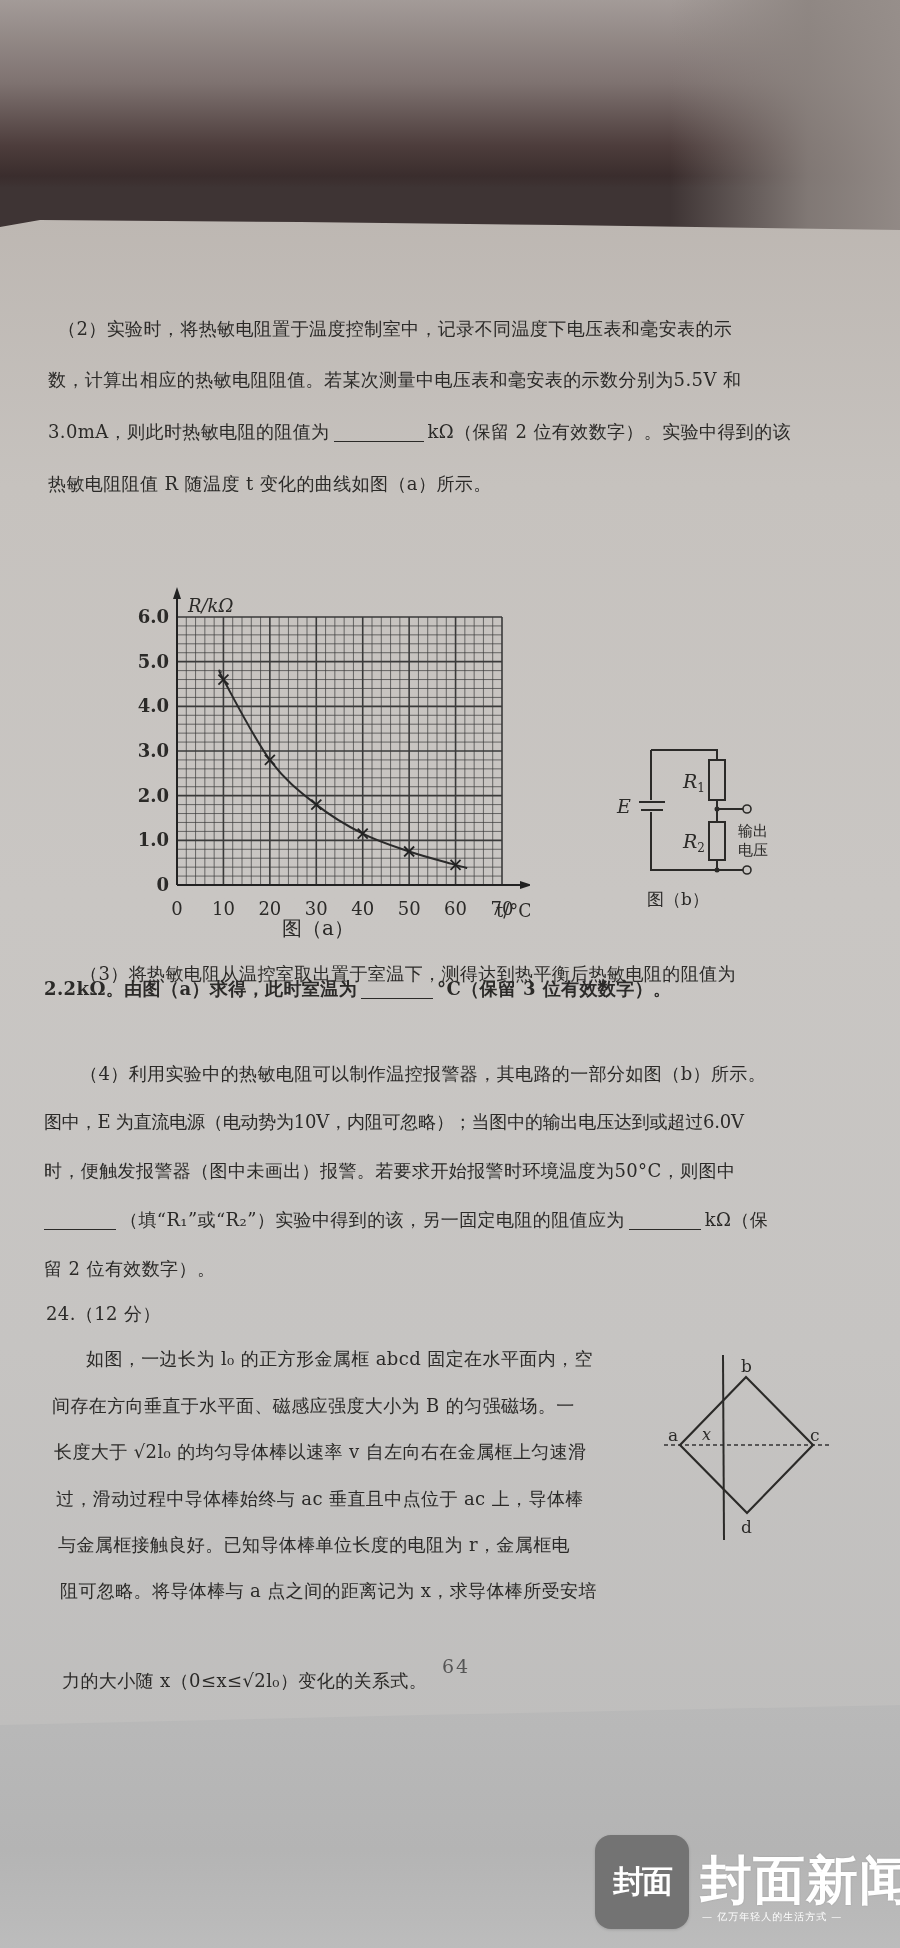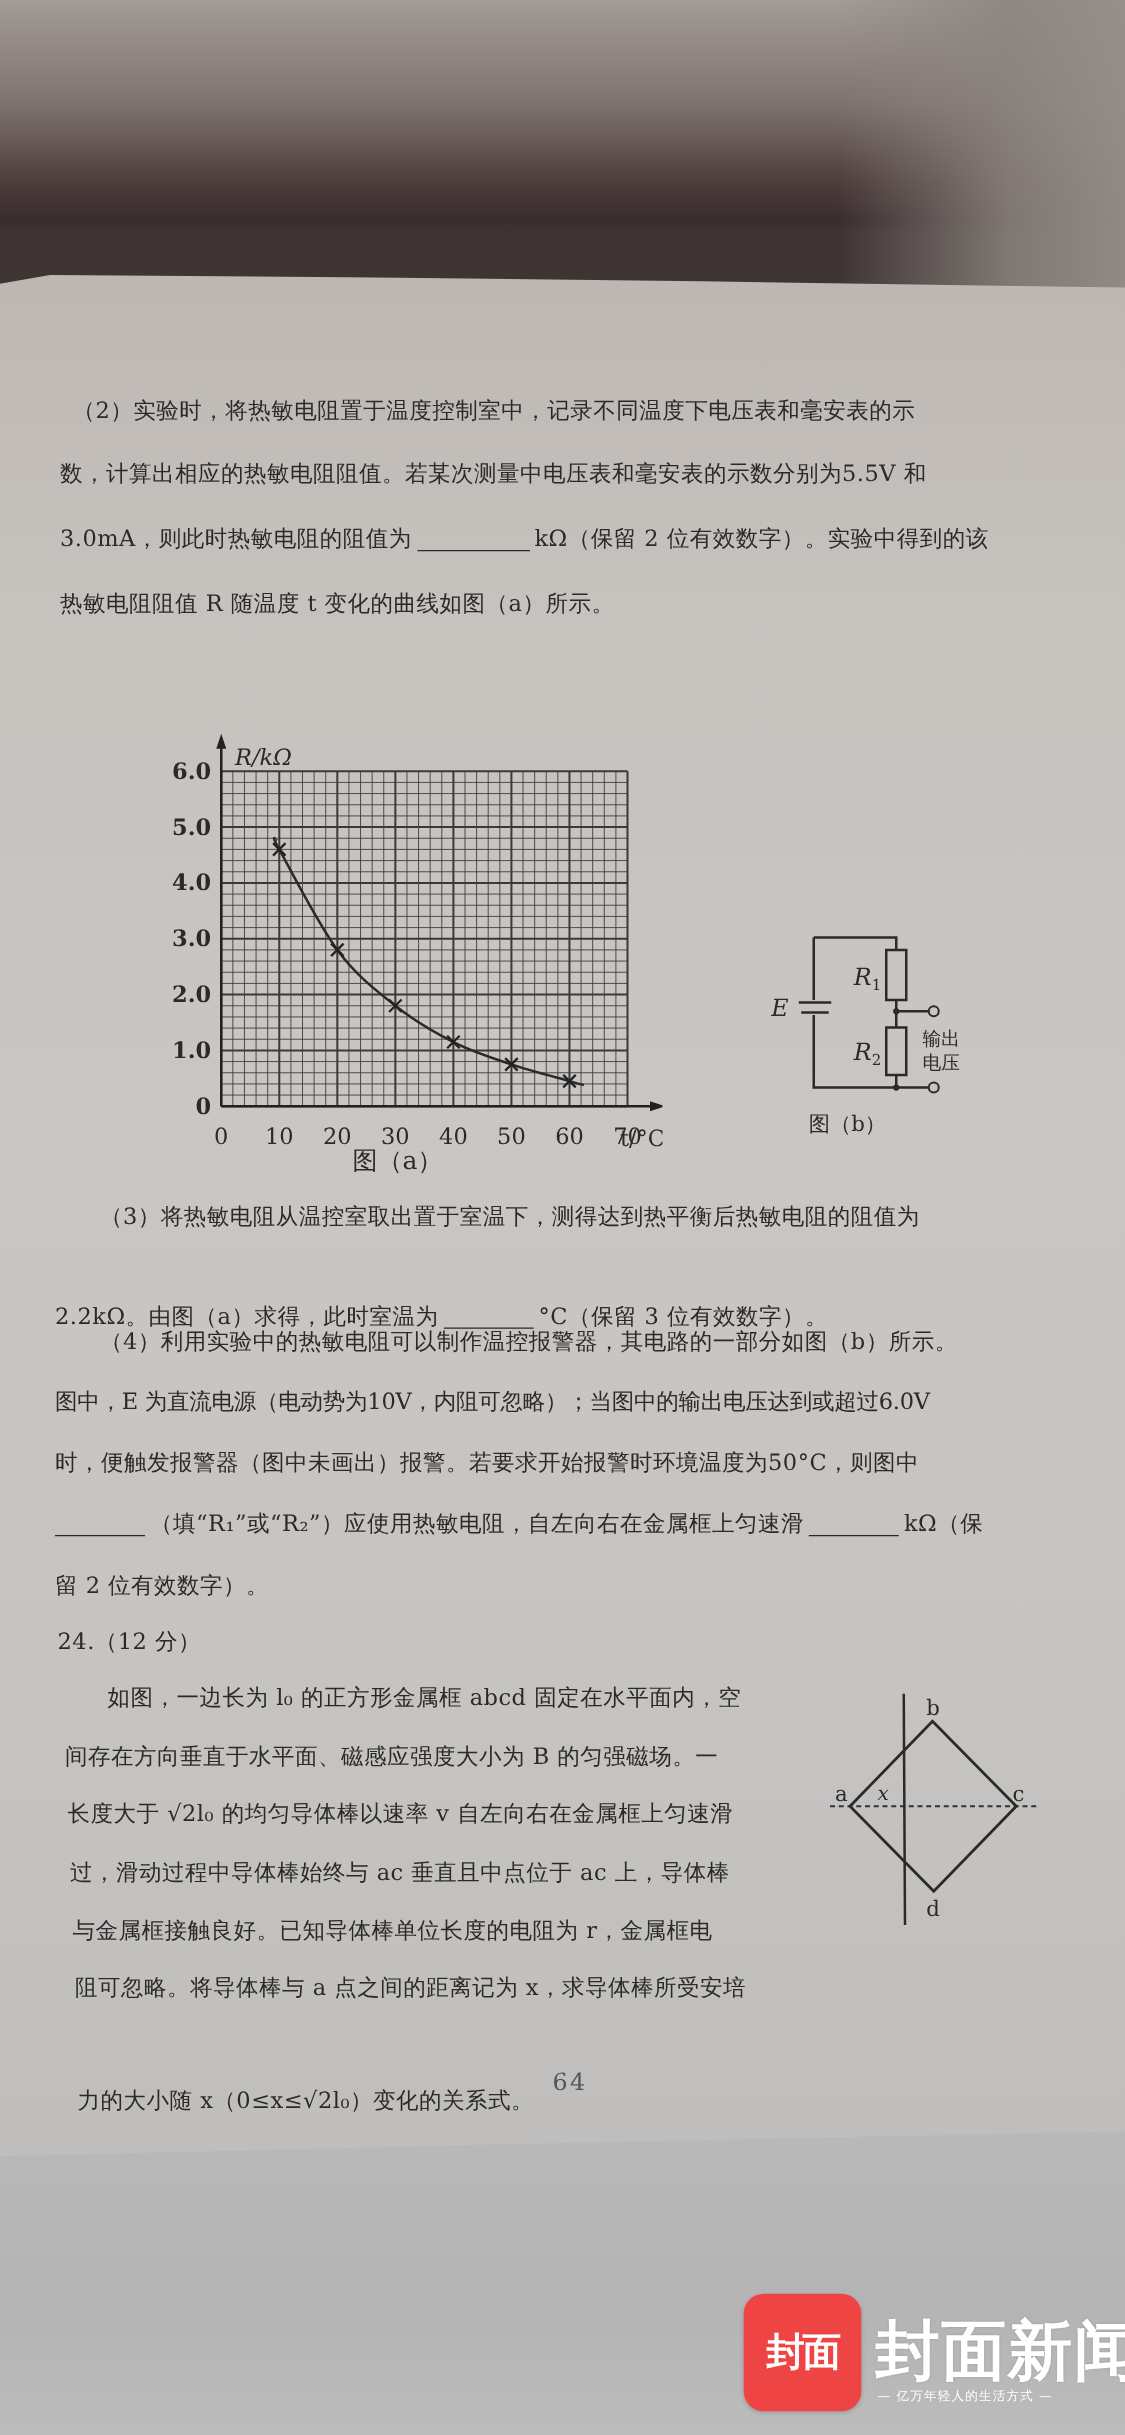--- a/index.html
+++ b/index.html
@@ -45,21 +45,21 @@
 
   .circuit { position:absolute; left:595px; top:720px; width:230px; height:210px; }
   .rhombus { position:absolute; left:650px; top:1345px; width:220px; height:240px; }
 
   .page-num {
     position:absolute; left:442px; top:1655px; font-size:19px; color:#555; letter-spacing:2px;
   }
 
   .logo {
     position:absolute; left:595px; top:1835px; width:94px; height:94px;
-    background:#ef4444; border-radius:16px;
+    background:#737373; border-radius:16px;
     display:flex; align-items:center; justify-content:center;
     color:#fff; font-family:Liberation Serif, serif; font-weight:bold; font-size:31px; letter-spacing:-2px;
     box-shadow: 0 1px 3px rgba(0,0,0,0.15);
   }
   .brand {
     position:absolute; left:700px; top:1846px; color:#fff; font-weight:bold;
     font-family:"DejaVu Serif", serif; font-size:52px; letter-spacing:1px;
     text-shadow: 0 0 2px rgba(0,0,0,0.15); white-space:nowrap;
   }
   .slogan {
@@ -216,29 +216,29 @@
   <circle cx="152" cy="150" r="4" fill="none" stroke="#2b2a28" stroke-width="1.6"></circle>
   <text x="22" y="93" font-size="19" font-style="italic" fill="#2b2a28">E</text>
   <text x="88" y="68" font-size="19" font-style="italic" fill="#2b2a28"><tspan>R</tspan><tspan font-size="12" dy="4" font-style="normal">1</tspan></text>
   <text x="88" y="128" font-size="19" font-style="italic" fill="#2b2a28"><tspan>R</tspan><tspan font-size="12" dy="4" font-style="normal">2</tspan></text>
   <text x="143" y="116" font-size="15" fill="#2b2a28">输出</text>
   <text x="143" y="135" font-size="15" fill="#2b2a28">电压</text>
   <text x="52" y="185" font-size="17" fill="#2b2a28">图（b）</text>
 </svg>
 
 <div class="txt" style="top:960px; left:80px;">（3）将热敏电阻从温控室取出置于室温下，测得达到热平衡后热敏电阻的阻值为</div>
-<div class="txt" style="top:1040px; left:44px;">
+<div class="txt" style="top:975px; left:44px;font-weight:bold;">
   <span>2.2kΩ。由图（a）求得，此时室温为</span><span class="blank short"></span><span>°C（保留 3 位有效数字）。</span>
 </div>
 
 <div class="txt" style="top:1060px; left:80px;">（4）利用实验中的热敏电阻可以制作温控报警器，其电路的一部分如图（b）所示。</div>
 <div class="txt" style="top:1108px; left:44px; letter-spacing:-0.2px;">图中，E 为直流电源（电动势为10V，内阻可忽略）；当图中的输出电压达到或超过6.0V</div>
 <div class="txt" style="top:1157px; left:44px;">时，便触发报警器（图中未画出）报警。若要求开始报警时环境温度为50°C，则图中</div>
 <div class="txt" style="top:1206px; left:44px;">
-  <span class="blank short" style="margin-left:0"></span><span>（填“R₁”或“R₂”）应使用热敏电阻，自左向右在金属框上匀速滑</span><span class="blank short"></span><span>kΩ（保</span>
+  <span class="blank short" style="margin-left:0"></span><span>（填“R₁”或“R₂”）实验中得到的该，另一固定电阻的阻值应为</span><span class="blank short"></span><span>kΩ（保</span>
 </div>
 <div class="txt" style="top:1255px; left:44px;">留 2 位有效数字）。</div>
 
 <div class="txt" style="top:1262px; left:46px; top:1262px;"></div>
 <div class="txt" style="top:1300px; left:46px;">24.（12 分）</div>
 <div class="txt" style="top:1345px; left:86px;">如图，一边长为 l₀ 的正方形金属框 abcd 固定在水平面内，空</div>
 <div class="txt" style="top:1392px; left:52px;">间存在方向垂直于水平面、磁感应强度大小为 B 的匀强磁场。一</div>
 <div class="txt" style="top:1438px; left:54px;">长度大于 √2l₀ 的均匀导体棒以速率 v 自左向右在金属框上匀速滑</div>
 <div class="txt" style="top:1485px; left:56px;">过，滑动过程中导体棒始终与 ac 垂直且中点位于 ac 上，导体棒</div>
 <div class="txt" style="top:1531px; left:58px;">与金属框接触良好。已知导体棒单位长度的电阻为 r，金属框电</div>

